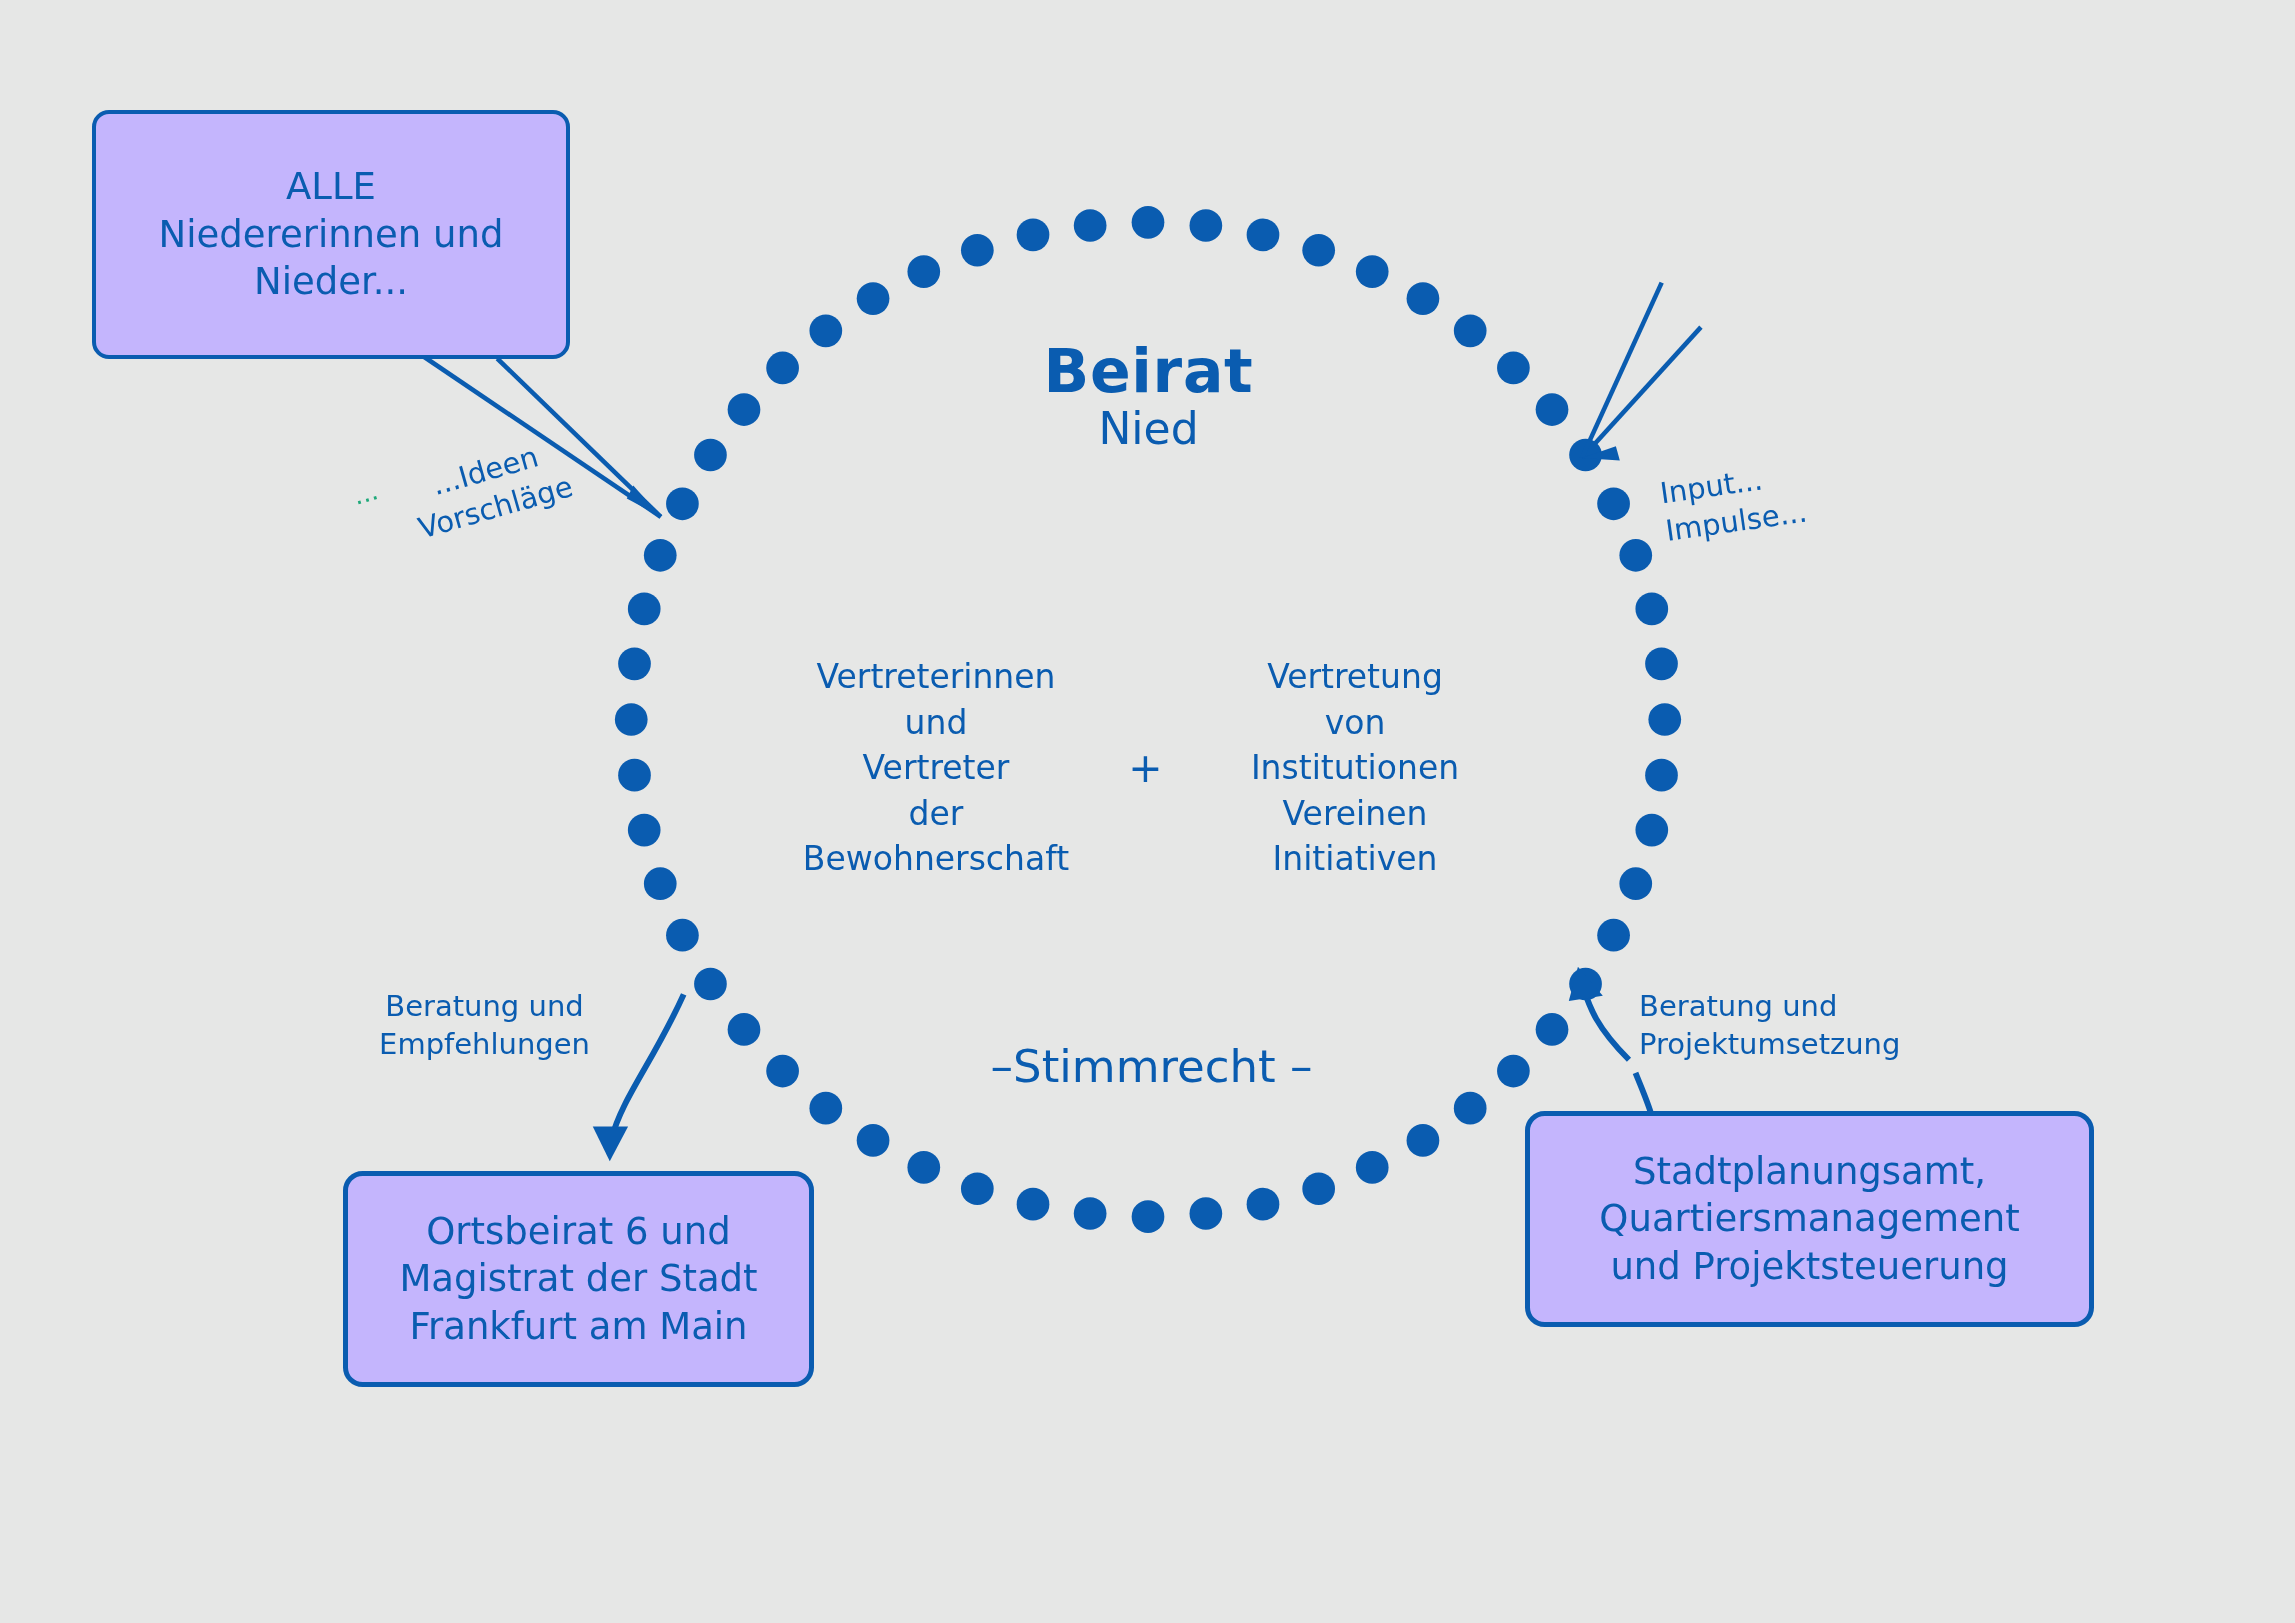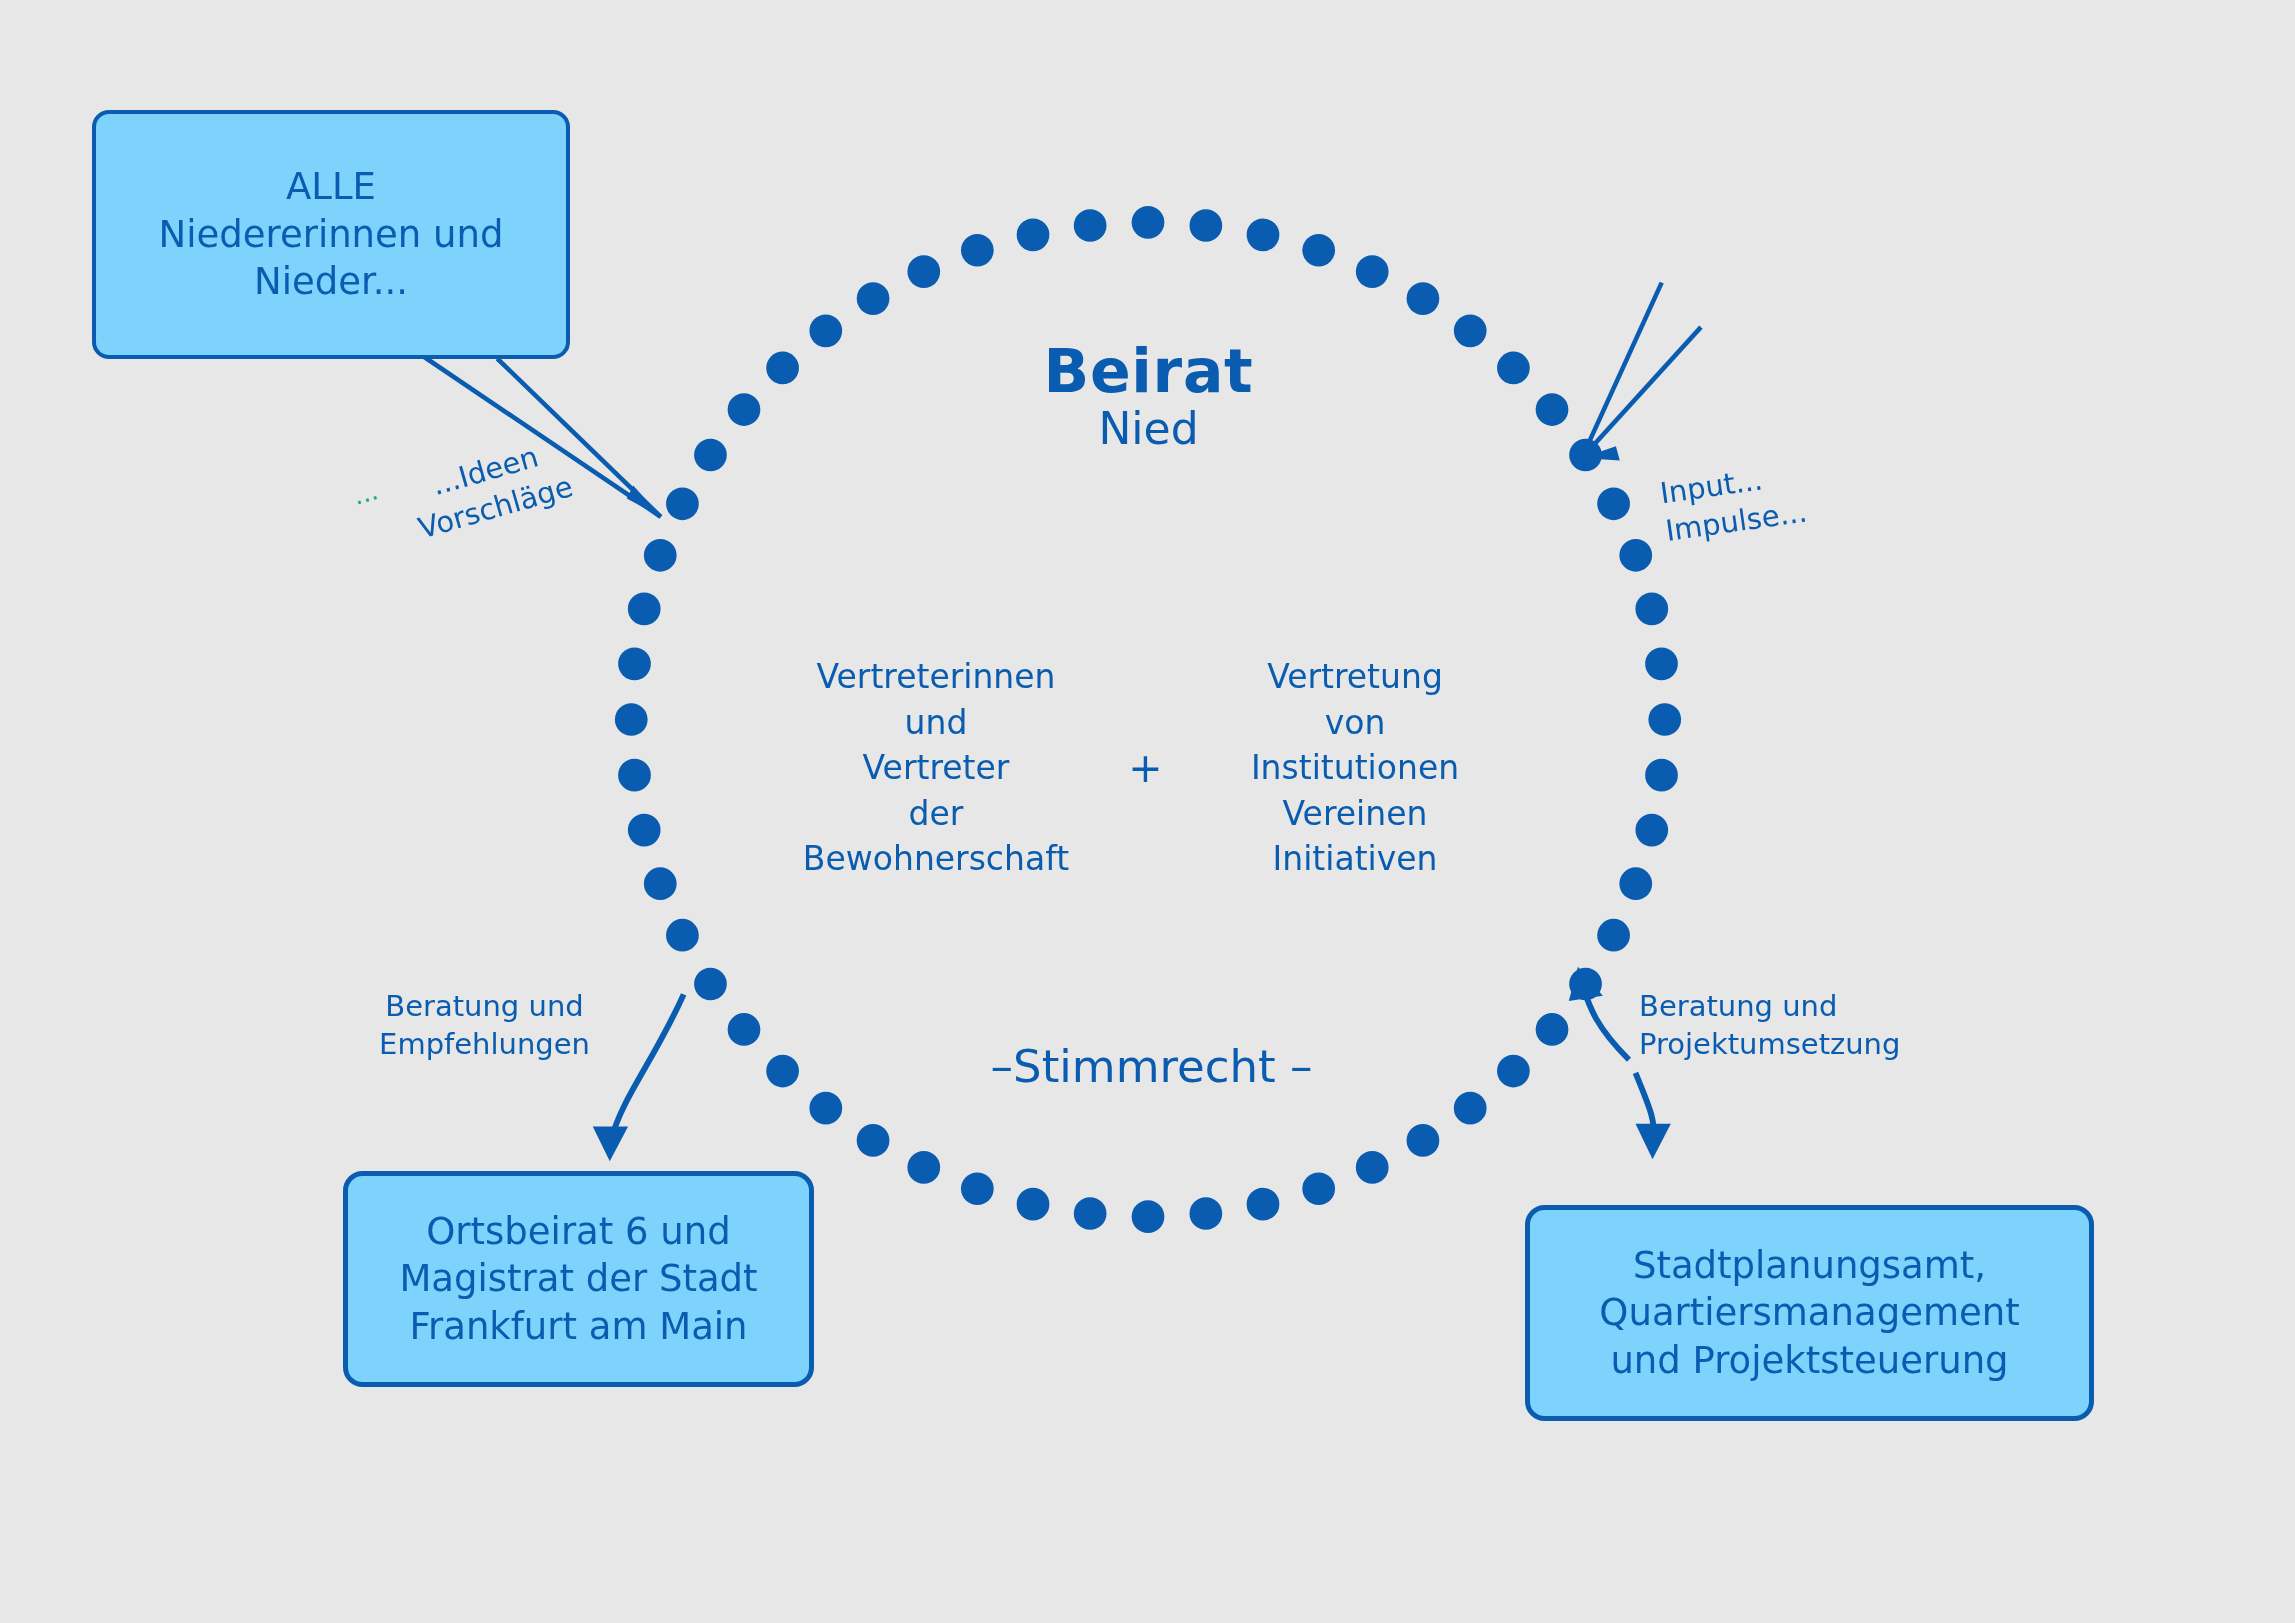--- a/index.html
+++ b/index.html
@@ -81,21 +81,21 @@
     width: 589px;
     text-align: center;
     font-size: 45px;
     color: #0a5cb0;
   }
 
   
   .bubble {
     position: absolute;
     border: 4.6px solid #0a5cb0;
-    background: #7dd3fc;
+    background: #c4b5fd;
     border-radius: 17px;
     color: #0a5cb0;
     text-align: center;
     box-sizing: border-box;
     display: flex;
     align-items: center;
     justify-content: center;
   }
   .bubble .txt { line-height: 1.28; }
 
@@ -110,21 +110,21 @@
     font-size: 37px;
   }
   #bubble-bl {
     left: 343px; top: 1171px;
     width: 471px; height: 216px;
     font-size: 37px;
     border-width: 5.9px;
     border-radius: 19.6px;
   }
   #bubble-br {
-    left: 1525px; top: 1205px;
+    left: 1525px; top: 1111px;
     width: 569px; height: 216px;
     font-size: 37px;
     border-width: 5.9px;
     border-radius: 19.6px;
   }
 
   
   .anno {
     position: absolute;
     color: #0a5cb0;

